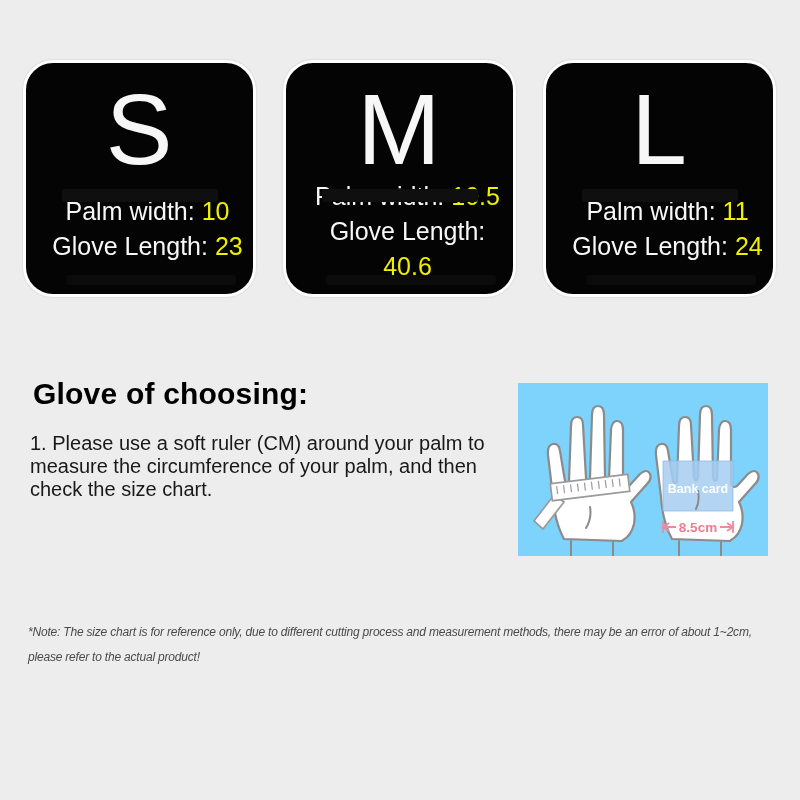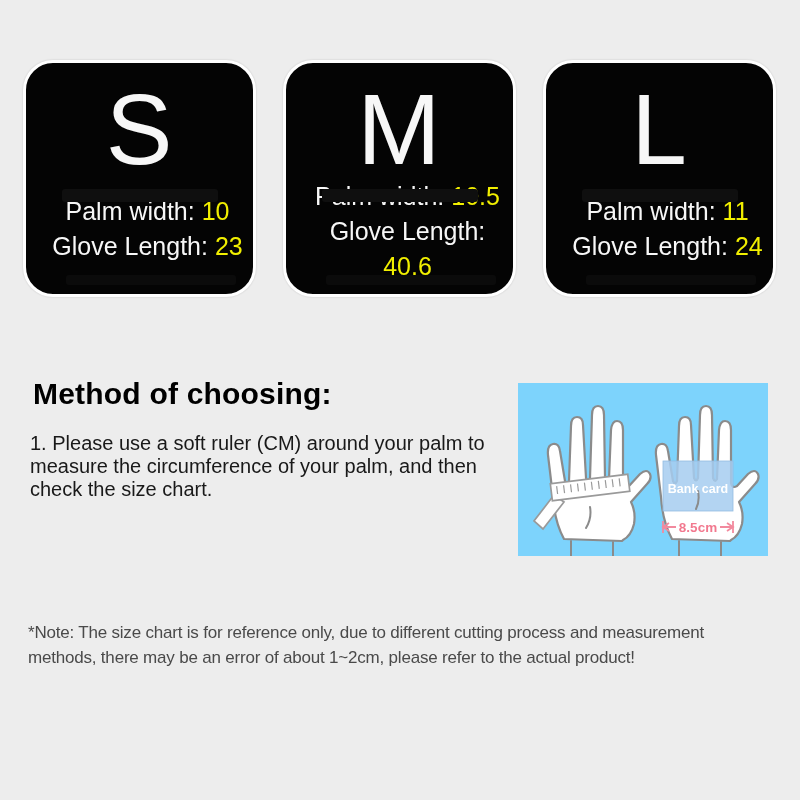--- a/index.html
+++ b/index.html
@@ -76,22 +76,23 @@
   .bankcard-rect { fill:#a6cdf0; fill-opacity:0.85; stroke:#93bce0; stroke-width:0.8; }
   .bankcard-text { fill:#ffffff; font-size:12.5px; font-weight:700;
     font-family:"Liberation Sans", sans-serif; }
   .measure { stroke:#f28a9e; stroke-width:1.8; fill:none; }
   .measure-text { fill:#f2798f; font-size:13.5px; font-weight:700;
     font-family:"Liberation Sans", sans-serif; }
 
   
   .note {
     position:absolute; left:28px; top:620px; width:737px;
-    font-size:17px; line-height:25px; color:#4a4a4a;
+    font-size:12px; line-height:25px; color:#4a4a4a;
     letter-spacing:-0.2px;
+    font-style:italic;
   }
 </style>
 </head>
 <body>
 
 <div class="page">
 
   <div class="cards">
 
     <div class="size-card">
@@ -119,21 +120,21 @@
       <div class="ghost-row"></div>
       <div class="card-rows">
         <div><span>Palm width:</span> <span class="val">11</span></div>
         <div><span>Glove Length:</span> <span class="val">24</span></div>
       </div>
       <div class="ghost-bottom"></div>
     </div>
 
   </div>
 
-  <div class="method-title">Method of choosing:</div>
+  <div class="method-title">Glove of choosing:</div>
 
   <div class="steps">
     <div>1. Please use a soft ruler (CM) around your palm to measure the circumference of your palm, and then check the size chart.</div>
   </div>
 
   <div class="hands-panel">
     <svg width="250" height="173" viewBox="0 0 250 173">
       <defs>
         <g id="hand">
           <path class="hand-outline" d="M26,148

